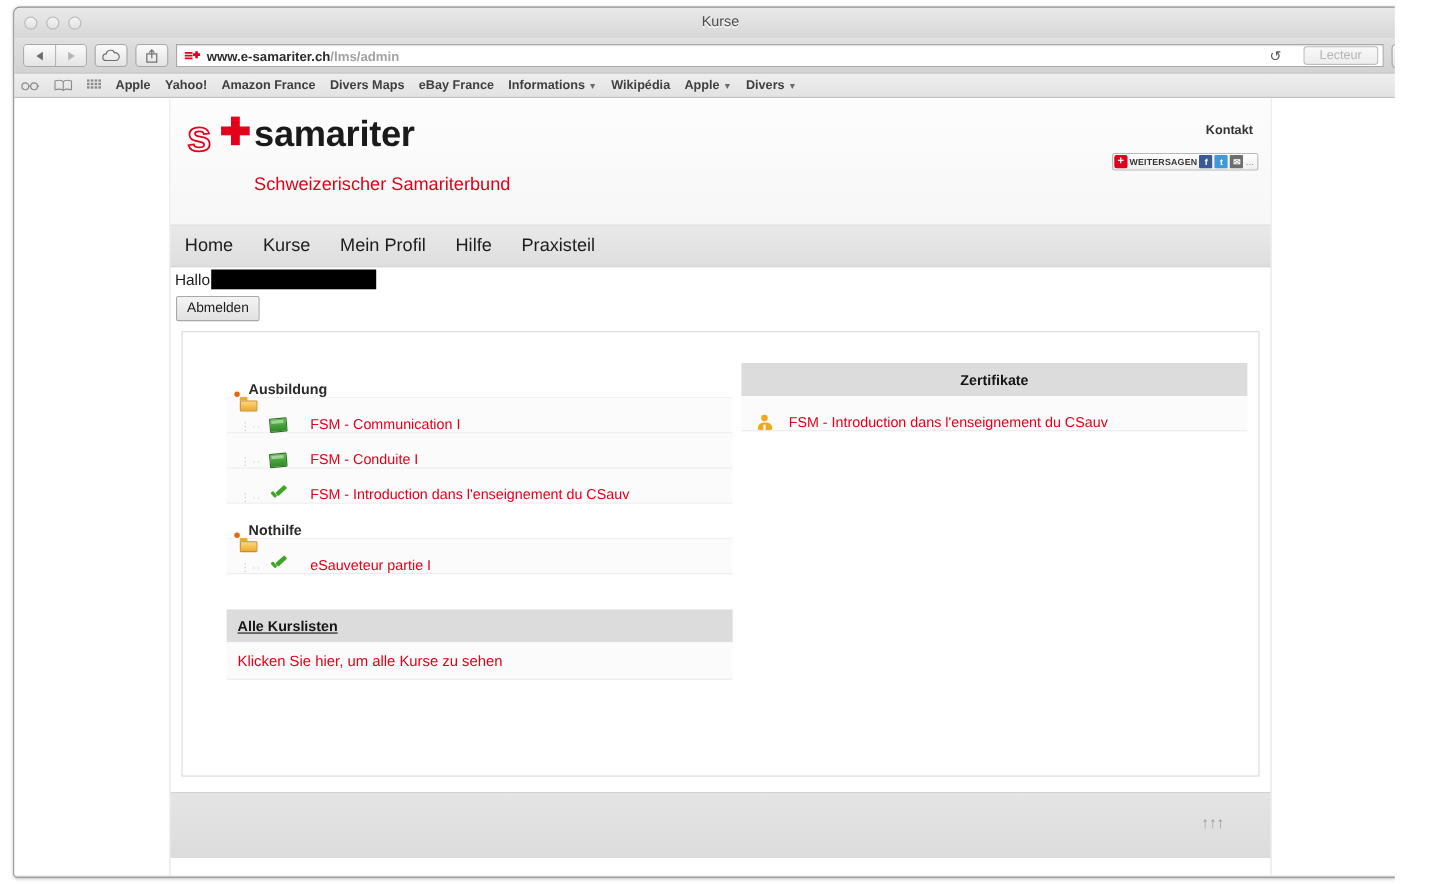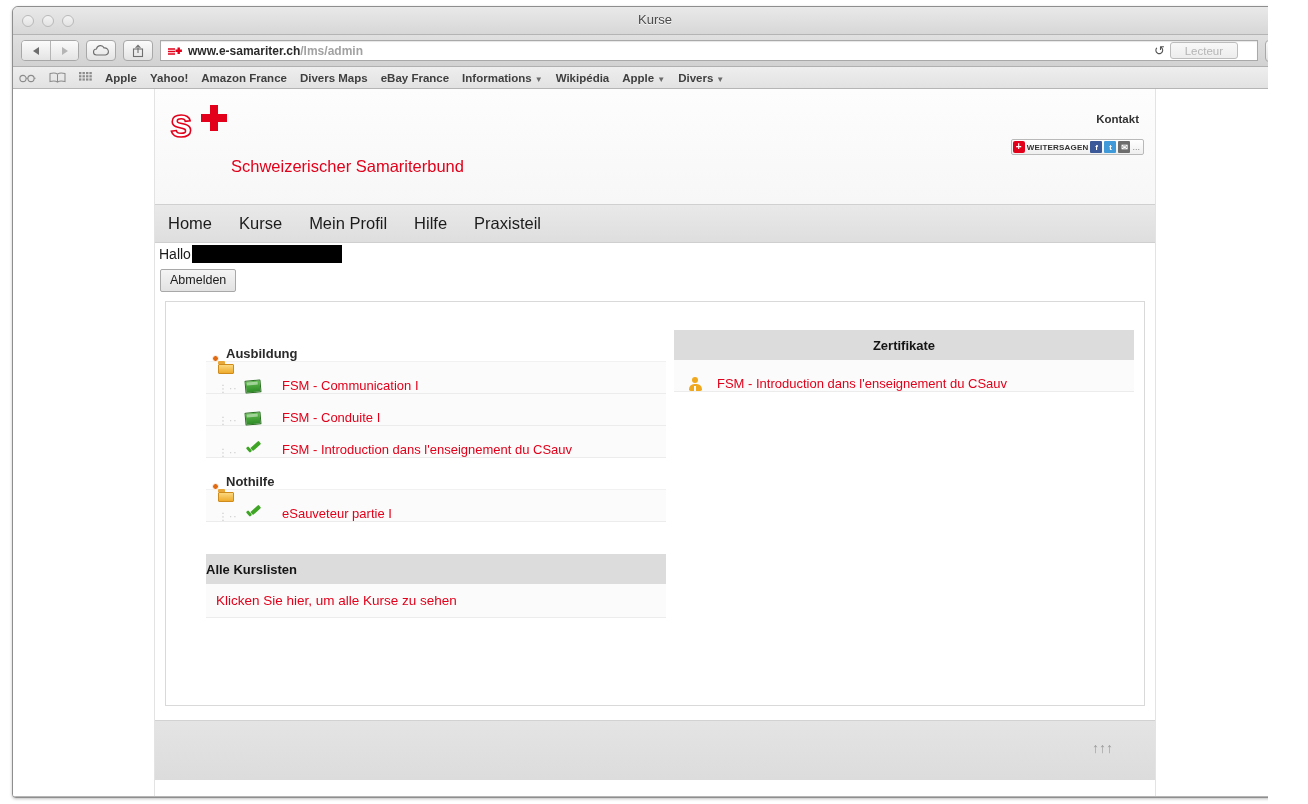--- a/index.html
+++ b/index.html
@@ -114,21 +114,21 @@
     color: #2b2b2b;
     font-weight: bold;
     white-space: nowrap;
   }
   .url-text .dim { color: #a2a2a2; font-weight: bold; }
   .reload {
     position: absolute; right: 92px; top: 2px;
     font-size: 13px; color: #555;
   }
   .reader-btn {
-    position: absolute; right: 19px; top: 1px;
+    position: absolute; right: 4px; top: 1px;
     height: 17px;
     padding: 0 14px;
     border: 1px solid #bdbdbd;
     border-radius: 3px;
     background: linear-gradient(to bottom,#f8f8f8,#ededed);
     color: #b5b5b5;
     font-size: 11.5px;
     line-height: 16px;
   }
   .dl-btn {
@@ -313,20 +313,22 @@
   .col-right { width: 460px; flex: 0 0 auto; }
 
   .panel-head {
     background: #dcdcdc;
     height: 30px;
     display: flex; align-items: center; justify-content: center;
     font-size: 13px; font-weight: bold; color: #141414;
   }
   .panel-head.left-align {
     justify-content: flex-start;
+    padding-left: 10px;
+    text-decoration: underline;
   }
   .row {
     height: 32px;
     display: flex; align-items: flex-end;
     border-bottom: 1px solid #ececec;
     background: #fbfbfb;
     font-size: 13px;
   }
   .row.group { background: #ffffff; border-bottom: 1px solid #f1f1f1; }
   .row-dots {
@@ -561,20 +563,21 @@
 
     <div class="viewport">
       <div class="page">
 
         <div class="site-header">
           <div class="logo-row">
             <span class="logo-mark">
               <span class="logo-s">s</span>
               <span class="logo-cross"></span>
             </span>
+            <span class="logo-word">samariter</span>
           </div>
           <div class="tagline">Schweizerischer Samariterbund</div>
           <div class="kontakt">Kontakt</div>
           <div class="share-widget">
             <span class="sw-plus">+</span>
             <span class="sw-label">WEITERSAGEN</span>
             <span class="sw-ic sw-fb">f</span>
             <span class="sw-ic sw-tw">t</span>
             <span class="sw-ic sw-mail">✉</span>
             <span class="sw-dots">...</span>

